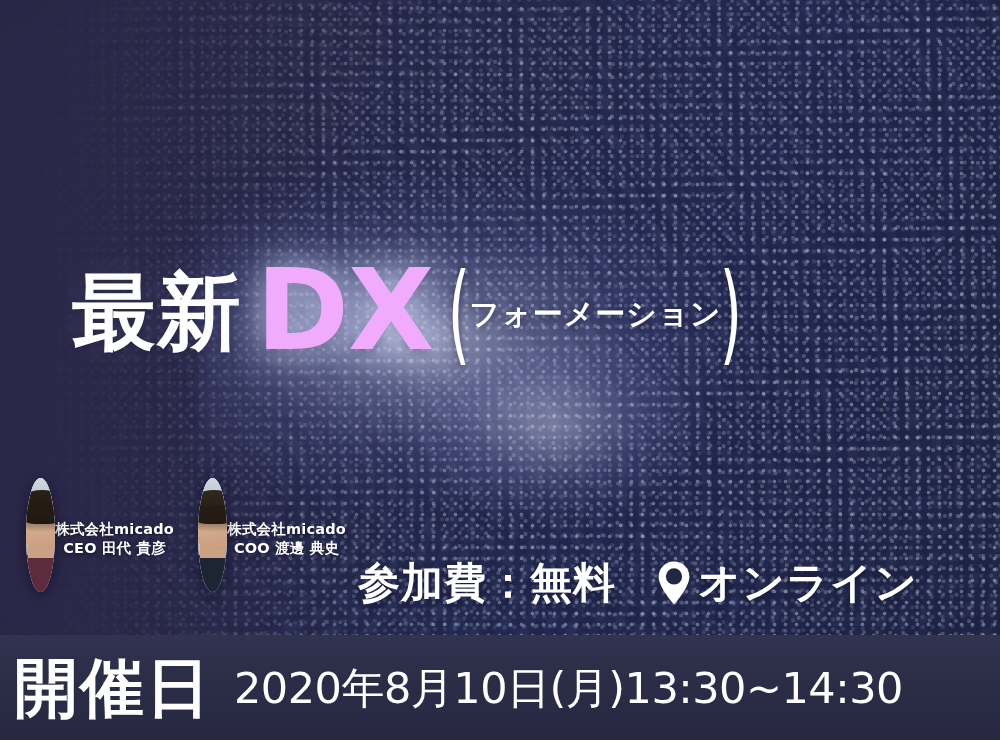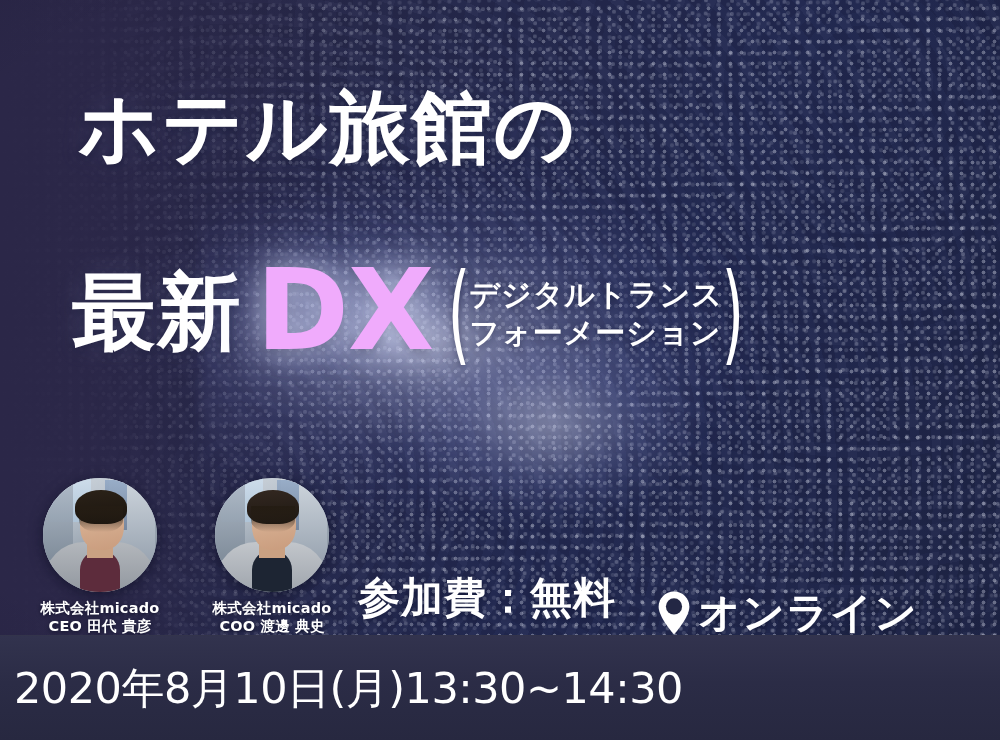--- a/index.html
+++ b/index.html
@@ -179,21 +179,21 @@
   
   .speakers{
     position:absolute;
     left:26px; top:478px;
     display:flex;
     gap:24px;
   }
   .speaker{
     width:148px;
     display:flex;
-    flex-direction:column;
+    flex-direction:row;
     align-items:center;
   }
   .avatar{
     width:114px; height:114px;
     border-radius:50%;
     overflow:hidden;
     position:relative;
     box-shadow:0 3px 14px rgba(8,10,30,.55);
     background:#8f97a6;
   }
@@ -294,21 +294,20 @@
     font-weight:700;
     letter-spacing:1px;
     color:#ffffff;
     text-shadow:0 2px 8px rgba(10,12,40,.55);
     white-space:nowrap;
   }
   .place{
     display:flex;
     align-items:center;
     gap:6px;
-    margin-top:30px;
   }
   .pin-icon{ display:block; width:36px; height:46px; }
   .place-label{
     font-size:42px;
     line-height:1;
     font-weight:700;
     letter-spacing:1px;
     color:#ffffff;
     text-shadow:0 2px 8px rgba(10,12,40,.55);
     white-space:nowrap;
@@ -353,30 +352,28 @@
   <div class="bg-dots two"></div>
   <div class="bg-dots three"></div>
   <div class="bg-swirl"></div>
   <div class="bg-leftfade"></div>
   <div class="bg-glow"></div>
   <div class="bg-glow small"></div>
   <div class="bg-vignette"></div>
 
   <div class="headline">
 
-    <div class="title-line1">ホテル旅館の</div>
 
     <div class="title-row2">
       <span class="title-sai">最新</span>
       <span class="title-dx">DX</span>
 
       <span class="annotation">
         <span class="paren left">(</span>
         <span class="annotation-text">
-          <span>デジタルトランス</span>
           <span>フォーメーション</span>
         </span>
         <span class="paren right">)</span>
       </span>
     </div>
 
   </div>
 
   <div class="speakers">
 
@@ -427,16 +424,17 @@
         <svg viewBox="0 0 36 46" width="36" height="46" aria-hidden="true">
           <path d="M18 1.5 C9.4 1.5 2.6 8.3 2.6 16.8 C2.6 27.5 18 44.5 18 44.5 C18 44.5 33.4 27.5 33.4 16.8 C33.4 8.3 26.6 1.5 18 1.5 Z" fill="#ffffff"></path>
           <circle cx="18" cy="16.4" r="8.1" fill="#232744"></circle>
         </svg>
       </span>
       <span class="place-label">オンライン</span>
     </div>
   </div>
 
   <div class="date-bar">
+    <span class="date-label">開催日</span>
     <span class="date-value">2020年8月10日(月)13:30~14:30</span>
   </div>
 
 </div>
 
 </body></html>

